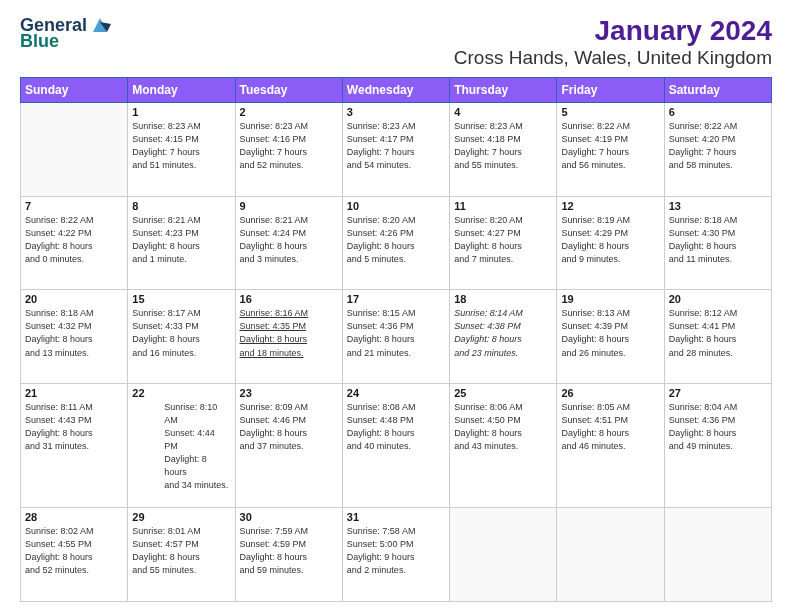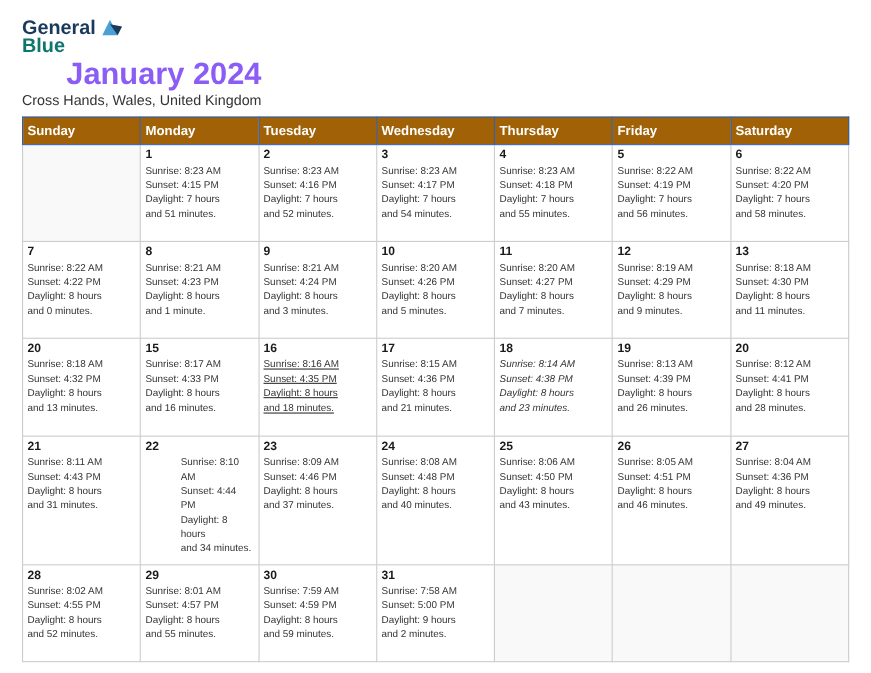--- a/index.html
+++ b/index.html
@@ -15,54 +15,53 @@
       height: 612px;
       padding: 16px 20px 10px 20px;
       display: flex;
       flex-direction: column;
     }
     .header {
       display: flex;
       justify-content: space-between;
       align-items: flex-start;
       margin-bottom: 8px;
-      flex-direction: column;
     }
     .logo {
       display: flex;
       align-items: flex-start;
     }
     .logo-text {
       font-size: 18px;
       font-weight: bold;
       color: #1a3a5c;
       line-height: 1.1;
     }
     .title-block {
       text-align: right;
     }
     .month-title {
       font-size: 28px;
       font-weight: bold;
-      color: #8b5cf6;
+      color: #4c1d95;
       line-height: 1.1;
     }
     .subtitle {
-      font-size: 13px;
+      font-size: 19px;
       color: #333;
     }
     .calendar {
       flex: 1;
       border: 1px solid #ccc;
       border-collapse: collapse;
       width: 100%;
       table-layout: fixed;
     }
     .calendar th {
-      background-color: #a16207;
+      background-color: #8b5cf6;
       color: #fff;
       font-size: 12px;
       font-weight: bold;
       padding: 5px 4px;
       text-align: left;
       border: 1px solid #3060b0;
     }
     .calendar td {
       border: 1px solid #ccc;
       vertical-align: top;

